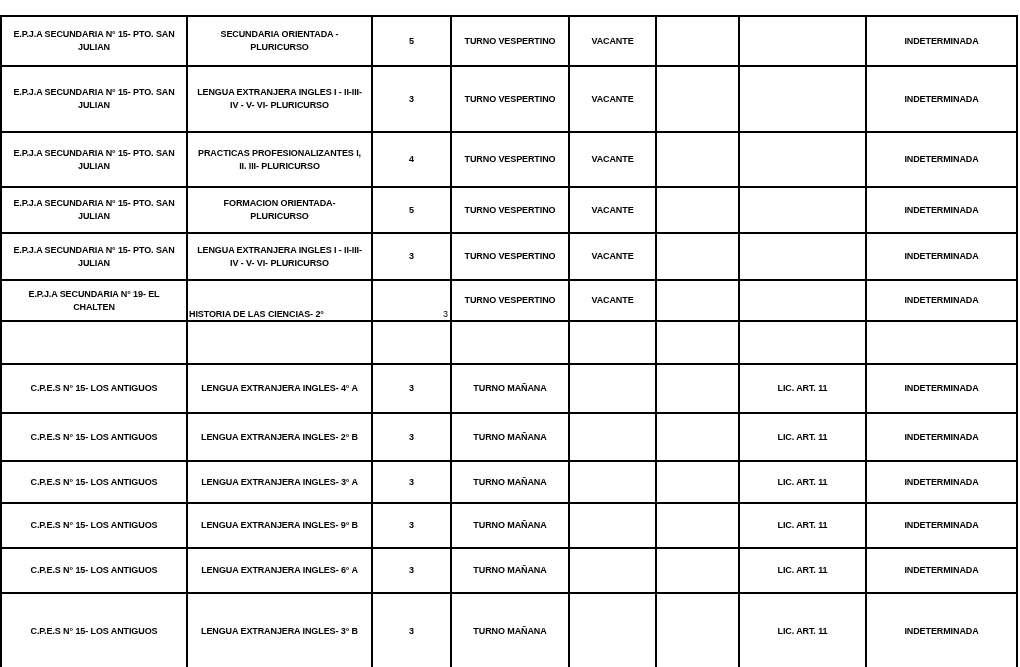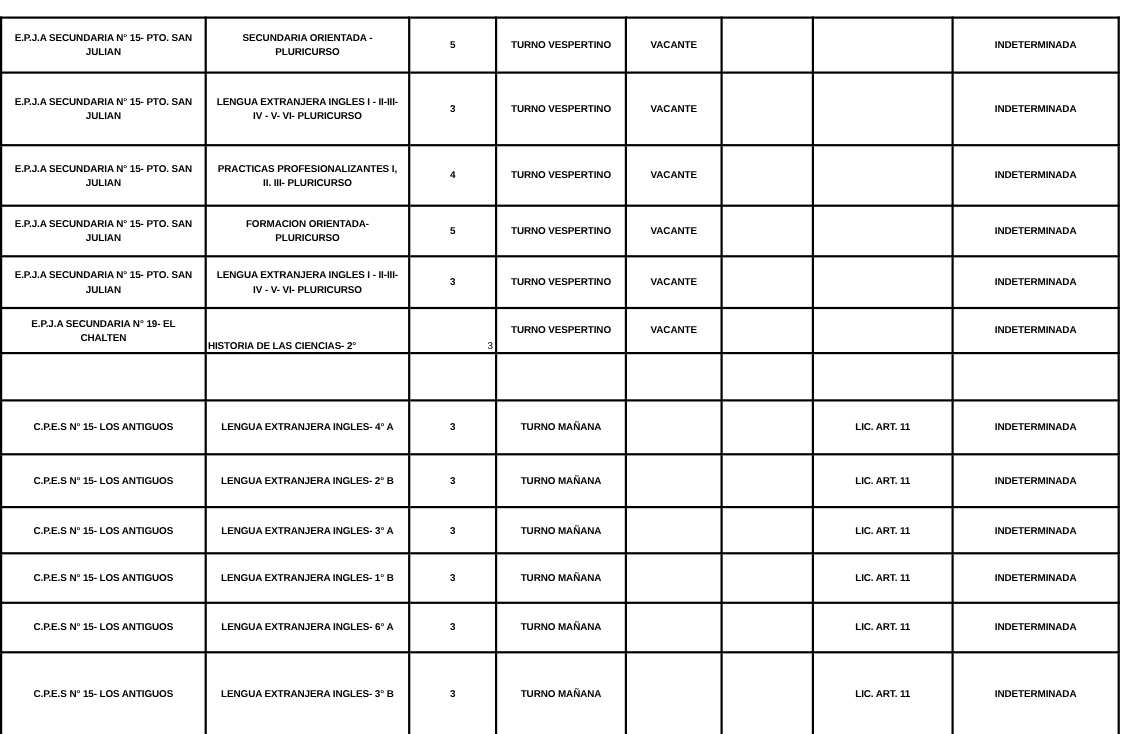--- a/index.html
+++ b/index.html
@@ -180,21 +180,21 @@
         <td>LENGUA EXTRANJERA INGLES- 3° A</td>
         <td>3</td>
         <td>TURNO MAÑANA</td>
         <td></td>
         <td></td>
         <td>LIC. ART. 11</td>
         <td>INDETERMINADA</td>
       </tr>
       <tr style="height: 45px;">
         <td>C.P.E.S N° 15- LOS ANTIGUOS</td>
-        <td>LENGUA EXTRANJERA INGLES- 1° B</td>
+        <td>LENGUA EXTRANJERA INGLES- 9° B</td>
         <td>3</td>
         <td>TURNO MAÑANA</td>
         <td></td>
         <td></td>
         <td>LIC. ART. 11</td>
         <td>INDETERMINADA</td>
       </tr>
       <tr style="height: 45px;">
         <td>C.P.E.S N° 15- LOS ANTIGUOS</td>
         <td>LENGUA EXTRANJERA INGLES- 6° A</td>

